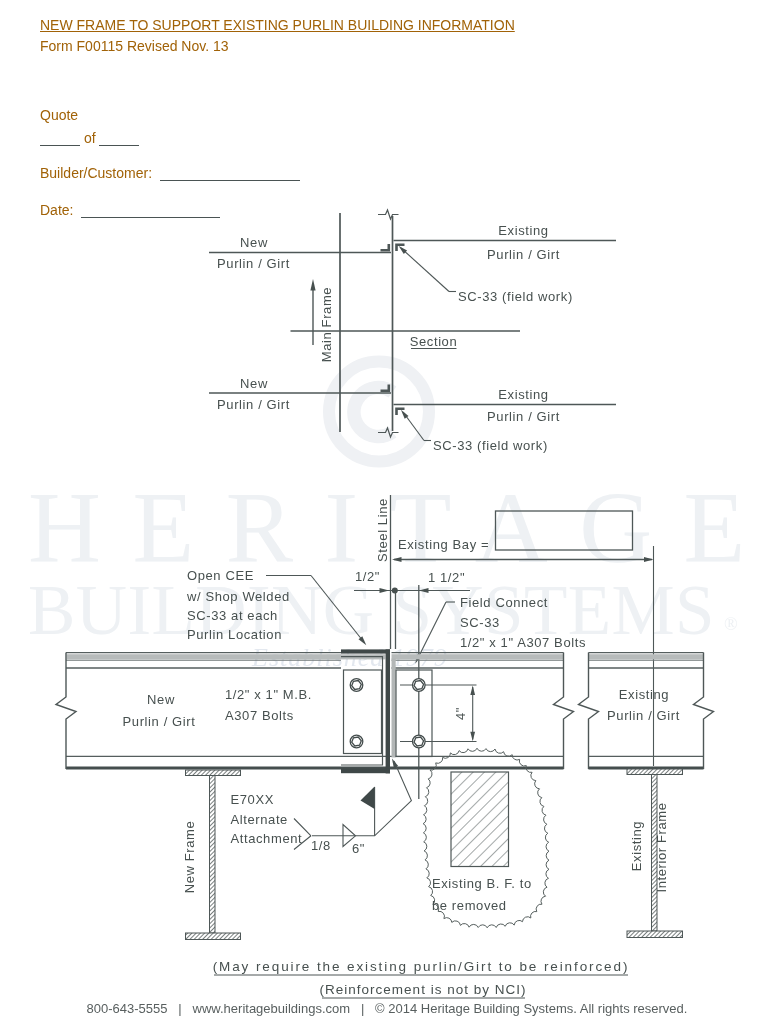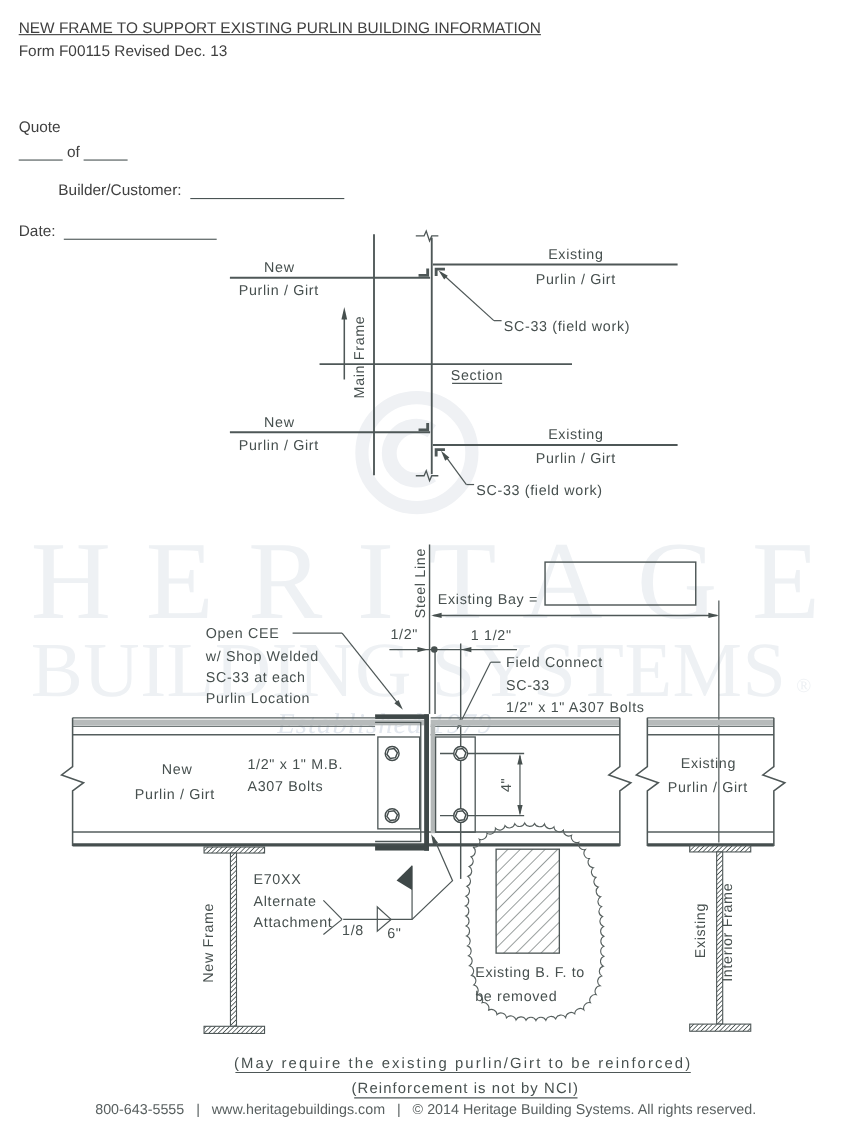--- a/index.html
+++ b/index.html
@@ -1,41 +1,41 @@
 <!DOCTYPE html>
 <html><head>
 <meta charset="utf-8">
 <style>
 html,body{margin:0;padding:0;background:#fff;}
 #page{position:relative;width:770px;height:1024px;overflow:hidden;background:#fff;
   font-family:"Liberation Sans",sans-serif;color:#3d4848;}
-.hdr{position:absolute;left:17px;font-size:14px;color:#404040;}
+.hdr{position:absolute;left:40px;font-size:14px;color:#a16207;}
 .blank{display:inline-block;border-bottom:1.4px solid #4a5454;height:16px;vertical-align:-3.5px;}
 .wm{position:absolute;color:#eef1f4;font-family:"Liberation Serif",serif;white-space:nowrap;}
 svg text{font-family:"Liberation Sans",sans-serif;fill:#47504f;letter-spacing:0.6px;}
 </style>
 </head>
 <body>
 <div id="page">
 
   <div class="wm" style="left:28px;top:470px;font-size:101px;letter-spacing:31.5px;">HERITAGE</div>
   <div class="wm" style="left:28px;top:570px;font-size:71px;letter-spacing:0.4px;">BUILDING SYSTEMS<span style="font-size:18px;letter-spacing:0;vertical-align:4px;margin-left:9px;">®</span></div>
   <div class="wm" style="left:252px;top:643px;font-size:26px;font-style:italic;color:#e3e8ef;letter-spacing:1px;">Established 1979</div>
   <svg style="position:absolute;left:0;top:0" width="770" height="1024" viewBox="0 0 770 1024">
     <g stroke="#eff1f4" fill="none">
       <circle cx="379" cy="411.5" r="50" stroke-width="12"></circle>
       <path d="M 392.5 392 A 24.5 24.5 0 1 0 392.5 432" stroke-width="13.5"></path>
     </g>
   </svg>
 
   <div class="hdr" style="top:17px;text-decoration:underline;">NEW FRAME TO SUPPORT EXISTING PURLIN BUILDING INFORMATION</div>
-  <div class="hdr" style="top:38px;">Form F00115 Revised Dec. 13</div>
+  <div class="hdr" style="top:38px;">Form F00115 Revised Nov. 13</div>
   <div class="hdr" style="top:107px;">Quote</div>
   <div class="hdr" style="top:129px;"><span class="blank" style="width:40px;"></span> of <span class="blank" style="width:40px;"></span></div>
-  <div class="hdr" style="top:164px;margin-left:36px;">Builder/Customer:&nbsp;&nbsp;<span class="blank" style="width:140px;"></span></div>
+  <div class="hdr" style="top:164px;">Builder/Customer:&nbsp;&nbsp;<span class="blank" style="width:140px;"></span></div>
   <div class="hdr" style="top:201px;">Date:&nbsp;&nbsp;<span class="blank" style="width:139px;"></span></div>
 
   <svg id="dwg" style="position:absolute;left:0;top:0" width="770" height="1024" viewBox="0 0 770 1024">
     <defs>
       <pattern id="h1" width="6" height="6" patternUnits="userSpaceOnUse" patternTransform="rotate(45)">
         <rect width="6" height="6" fill="#fff"></rect>
           <line x1="0" y1="0" x2="0" y2="6" stroke="#8b9292" stroke-width="1"></line>
       </pattern>
       <pattern id="h2" width="3" height="3" patternUnits="userSpaceOnUse" patternTransform="rotate(45)">
         <rect width="3" height="3" fill="#fff"></rect>

